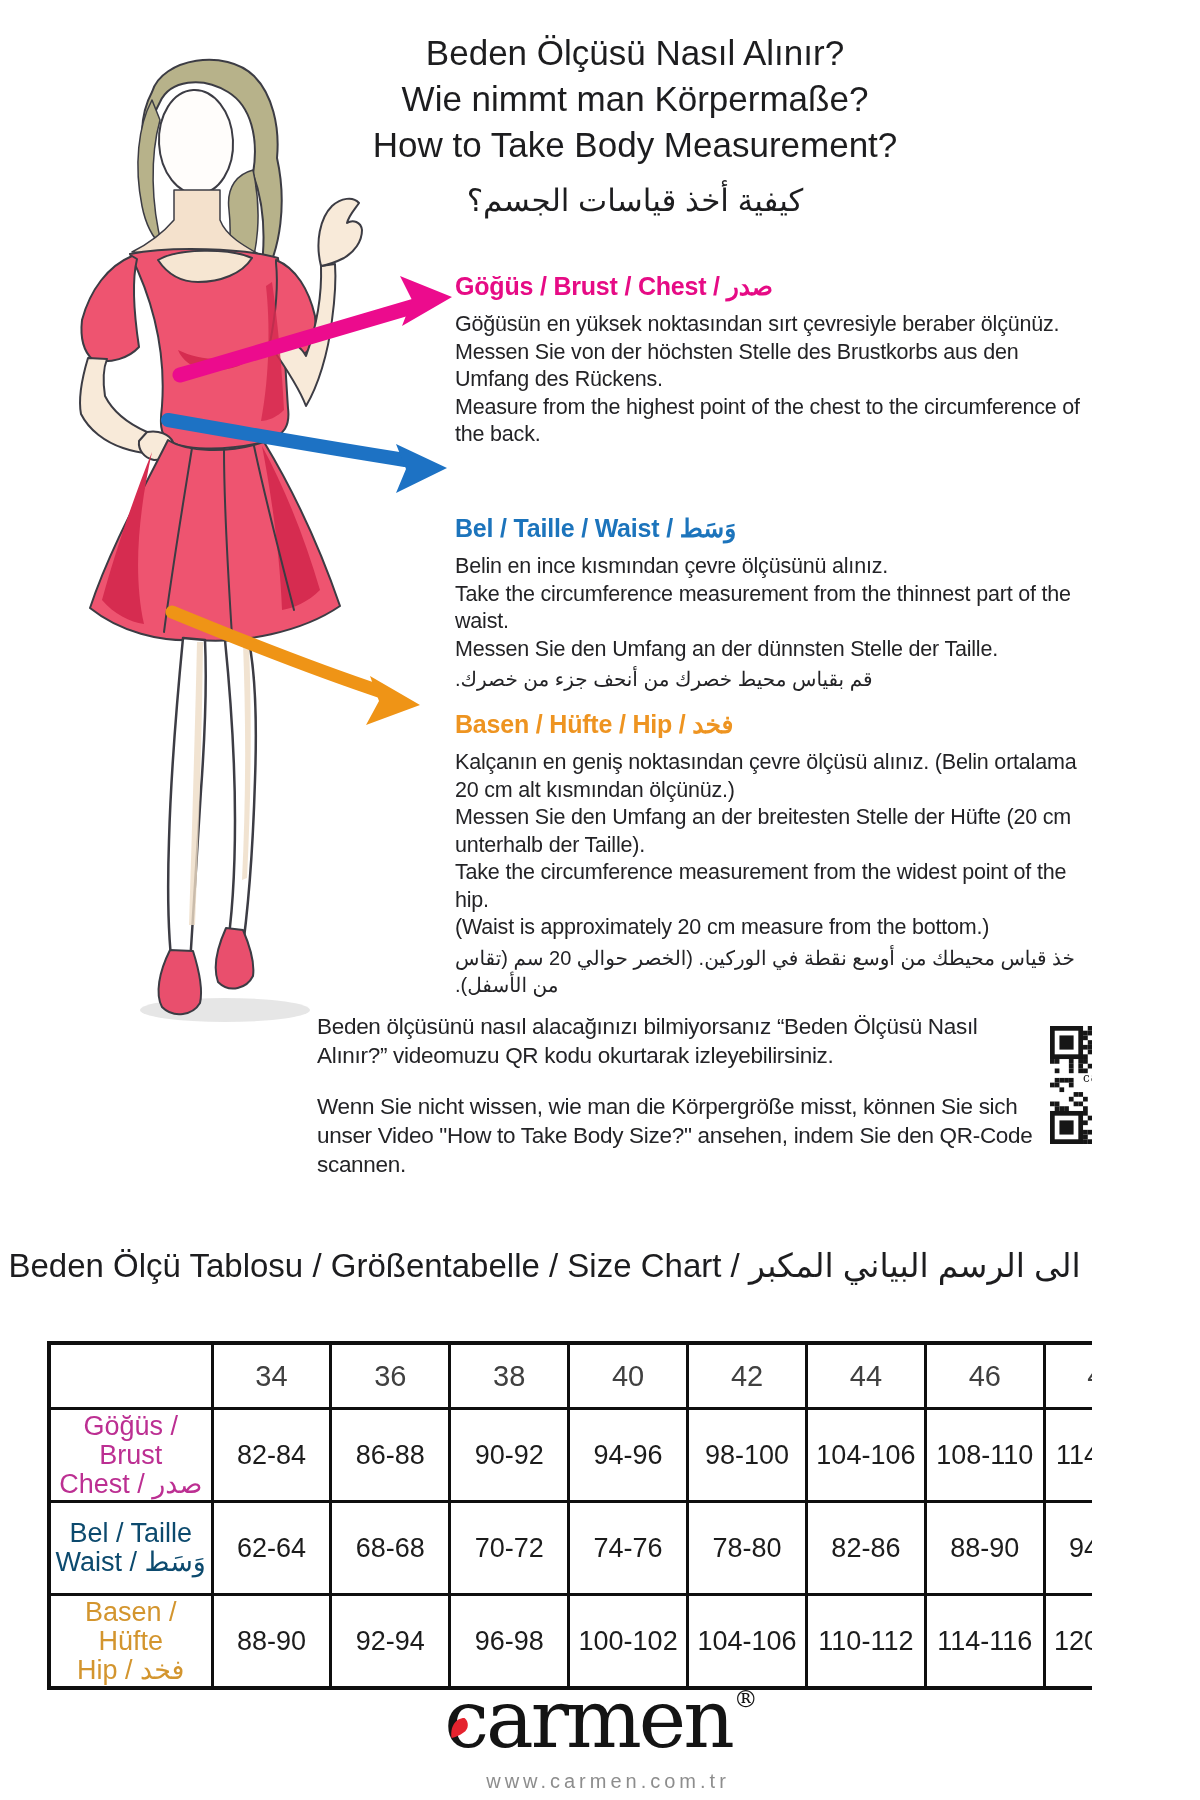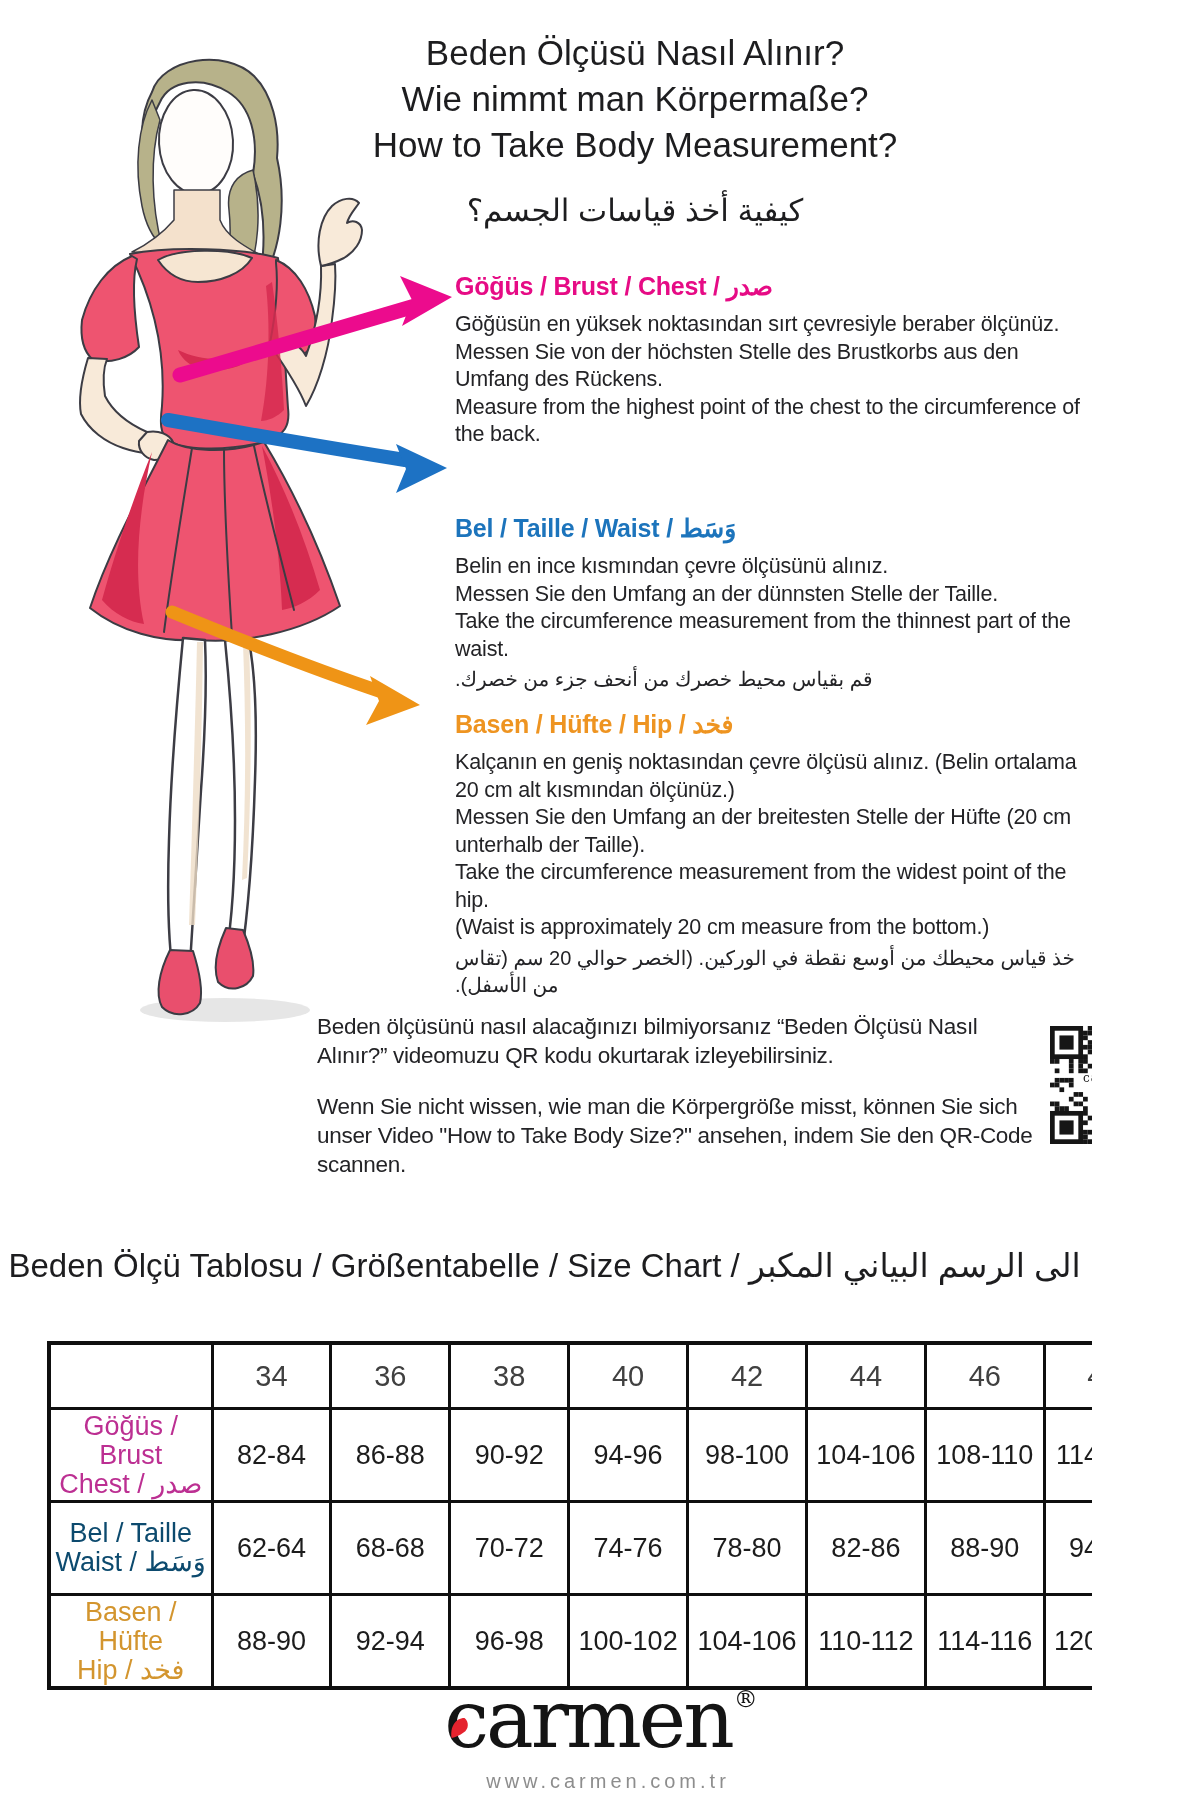--- a/index.html
+++ b/index.html
@@ -2,21 +2,21 @@
 <html lang="tr"><head>
 <meta charset="utf-8">
 <style>
   html,body{margin:0;padding:0;background:#fff;}
   .page{position:relative;width:1092px;height:1800px;background:#ffffff;overflow:hidden;
         font-family:"Liberation Sans",sans-serif;color:#232326;}
   .abs{position:absolute;}
 
   
   .title{left:250px;top:30px;width:770px;text-align:center;font-size:35px;line-height:46px;color:#1d1d1f;}
-  .title .ar{font-size:31px;direction:rtl;margin-top:20px;}
+  .title .ar{font-size:31px;direction:rtl;margin-top:10px;}
 
   
   .figure{left:0;top:50px;width:460px;height:990px;}
 
   
   .measure{position:absolute;left:455px;width:628px;}
   .measure h2{font-size:25px;font-weight:bold;margin:0 0 10px 0;letter-spacing:-0.2px;}
   .measure .line{font-size:21.5px;line-height:27.5px;letter-spacing:-0.2px;}
   .measure .line.ar{direction:rtl;text-align:left;font-size:20px;padding-top:3px;}
   .chest{top:272px;} .chest h2{color:#e60b85;}
@@ -123,22 +123,22 @@
   <section class="measure chest">
     <h2>Göğüs / Brust / Chest / صدر</h2>
     <div class="line">Göğüsün en yüksek noktasından sırt çevresiyle beraber ölçünüz.</div>
     <div class="line">Messen Sie von der höchsten Stelle des Brustkorbs aus den Umfang des Rückens.</div>
     <div class="line">Measure from the highest point of the chest to the circumference of the back.</div>
   </section>
 
   <section class="measure waist">
     <h2>Bel / Taille / Waist / وَسَط</h2>
     <div class="line">Belin en ince kısmından çevre ölçüsünü alınız.</div>
+    <div class="line">Take the circumference measurement from the thinnest part of the waist.</div>
     <div class="line">Messen Sie den Umfang an der dünnsten Stelle der Taille.</div>
-    <div class="line">Take the circumference measurement from the thinnest part of the waist.</div>
     <div class="line ar">قم بقياس محيط خصرك من أنحف جزء من خصرك.</div>
   </section>
 
   <section class="measure hip">
     <h2>Basen / Hüfte / Hip / فخد</h2>
     <div class="line">Kalçanın en geniş noktasından çevre ölçüsü alınız. (Belin ortalama 20 cm alt kısmından ölçünüz.)</div>
     <div class="line">Messen Sie den Umfang an der breitesten Stelle der Hüfte (20 cm unterhalb der Taille).</div>
     <div class="line">Take the circumference measurement from the widest point of the hip.</div>
     <div class="line">(Waist is approximately 20 cm measure from the bottom.)</div>
     <div class="line ar">خذ قياس محيطك من أوسع نقطة في الوركين. (الخصر حوالي 20 سم (تقاس من الأسفل).</div>

